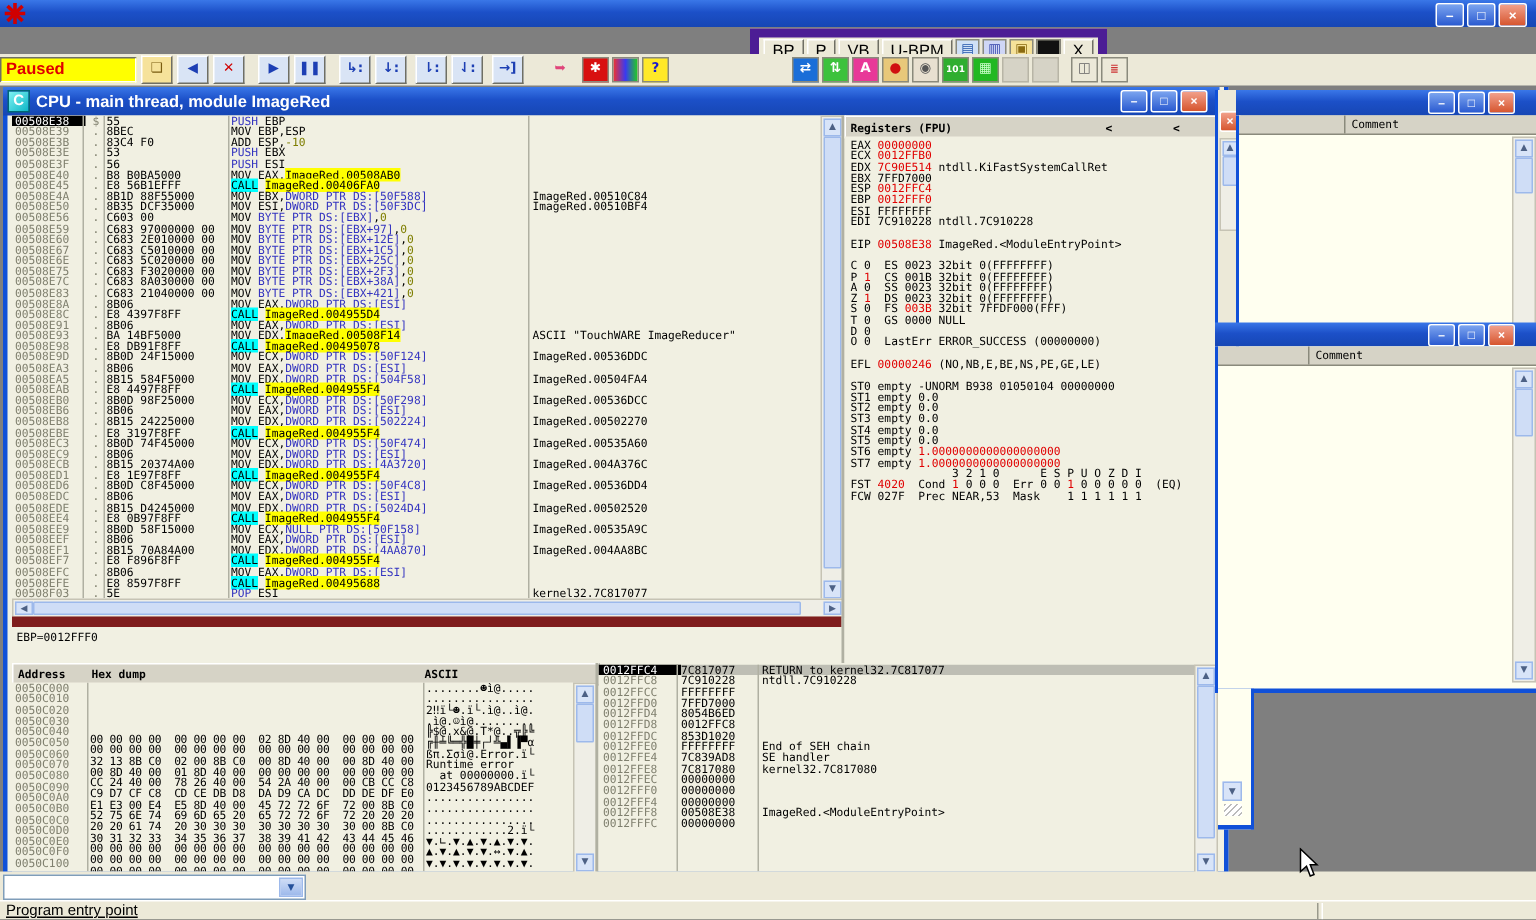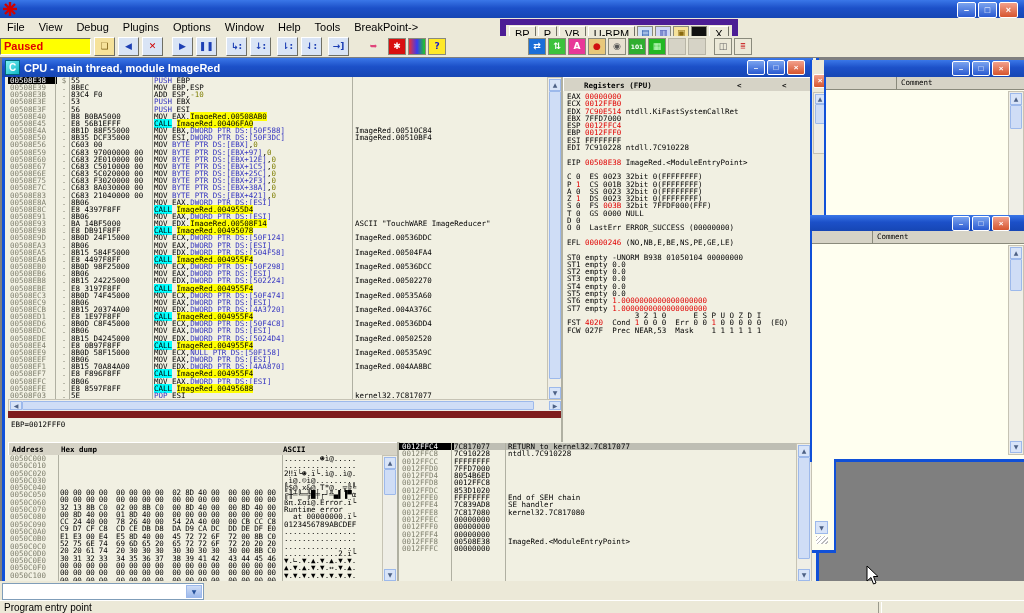--- a/index.html
+++ b/index.html
@@ -84,21 +84,21 @@
   .cwin-body{background:#fffff0;border-left:2px solid #1050d8;border-right:2px solid #1050d8;border-bottom:3px solid #1050d8;}
   .chdr{background:#d6d3c6;border-bottom:1px solid #8a8a7c;font:7.5px "DejaVu Sans Mono",monospace;
     display:flex;height:12px;line-height:12px;}
   
   .comborow{left:0;top:581px;width:1024px;height:19px;background:#ece9d8;}
   .combo{position:absolute;left:2px;top:2px;width:200px;height:15px;background:#fff;border:1px solid #7f9db9;}
   .combobtn{position:absolute;right:1px;top:1px;width:14px;height:11px;
     background:linear-gradient(180deg,#cfddf6,#9db9eb);border:1px solid #9db9eb;color:#24509a;
     font:6px "DejaVu Sans",sans-serif;text-align:center;line-height:11px;}
   .statusbar{left:0;top:600px;width:1024px;height:13px;background:#ece9d8;border-top:1px solid #fff;
-    font:10px "Liberation Sans",sans-serif;color:#000;display:flex;align-items:center;}
+    font:10px "Liberation Sans",sans-serif;color:#000;display:flex;align-items:center;text-decoration:underline;}
   .statusdiv{position:absolute;left:878px;top:1px;bottom:1px;width:2px;border-left:1px solid #9a9a8c;border-right:1px solid #fff;}
 </style>
 </head>
 <body>
 
 <div id="screen">
 
   <div class="abs titlebar">
     <svg class="abs" style="left:3px;top:2px" width="14" height="14">
       <g stroke="#d00000" stroke-width="2.4">
@@ -108,33 +108,20 @@
           <line x1="12" y1="2" x2="2" y2="12"></line>
         </g>
     </svg>
     <div class="abs" style="right:6px;top:2px;display:flex;">
       <div class="winbtn">–</div>
       <div class="winbtn">□</div>
       <div class="winbtn close">×</div>
     </div>
   </div>
 
-  <div class="abs menubar">
-      <span id="menu-items" style="display:flex">
-        <span class="menu-item">File</span>
-        <span class="menu-item">View</span>
-        <span class="menu-item">Debug</span>
-        <span class="menu-item">Plugins</span>
-        <span class="menu-item">Options</span>
-        <span class="menu-item">Window</span>
-        <span class="menu-item">Help</span>
-        <span class="menu-item">Tools</span>
-        <span class="menu-item">BreakPoint-&gt;</span>
-      </span>
-    </div>
   <div class="abs mrgroup">
     <span id="mr-buttons" style="display:flex;gap:2px">
         <span class="mrbtn">BP</span>
         <span class="mrbtn">P</span>
         <span class="mrbtn">VB</span>
         <span class="mrbtn">U-BPM</span>
       </span>
     <span class="mricon" style="background:#cfe0f6;color:#2255aa">▤</span>
     <span class="mricon" style="background:#cfd6f6;color:#3344aa">▥</span>
     <span class="mricon" style="background:#f6e29a;color:#8a6a10">▣</span>
@@ -247,21 +234,21 @@
     <div class="sbthumb" style="left:13px;top:1px;width:510px;height:7px"></div>
     <div class="sbbtn" style="right:1px;top:1px;width:10px;height:7px;line-height:7px">▶</div>
   </div>
 
   <div class="abs pane" style="left:8px;top:411px;width:553px;height:31px;border-top:7px solid #7f1d1d">
     <div class="mono" style="padding:2px 0 0 3px">EBP=0012FFF0</div>
   </div>
 
   <div class="abs" style="left:561px;top:77px;width:2px;height:365px;background:#b0b0a2"></div>
   <div class="abs hdrbar" style="left:563px;top:77px;width:247px;height:14px">
-    <span style="padding-left:20px">Registers (FPU)</span>
+    <span style="padding-left:3px">Registers (FPU)</span>
     <span style="position:absolute;left:173px">&lt;</span>
     <span style="position:absolute;left:218px">&lt;</span>
   </div>
   <div class="abs pane" style="left:563px;top:91px;width:247px;height:351px">
     <div id="reg-lines" style="padding:2px 0 0 4px">
         <div class="rline"><span class="sg-t">EAX </span><span class="sg-r">00000000</span></div>
         <div class="rline"><span class="sg-t">ECX </span><span class="sg-r">0012FFB0</span></div>
         <div class="rline"><span class="sg-t">EDX </span><span class="sg-r">7C90E514</span><span class="sg-t"> ntdll.KiFastSystemCallRet</span></div>
         <div class="rline"><span class="sg-t">EBX 7FFD7000</span></div>
         <div class="rline"><span class="sg-t">ESP </span><span class="sg-r">0012FFC4</span></div>

